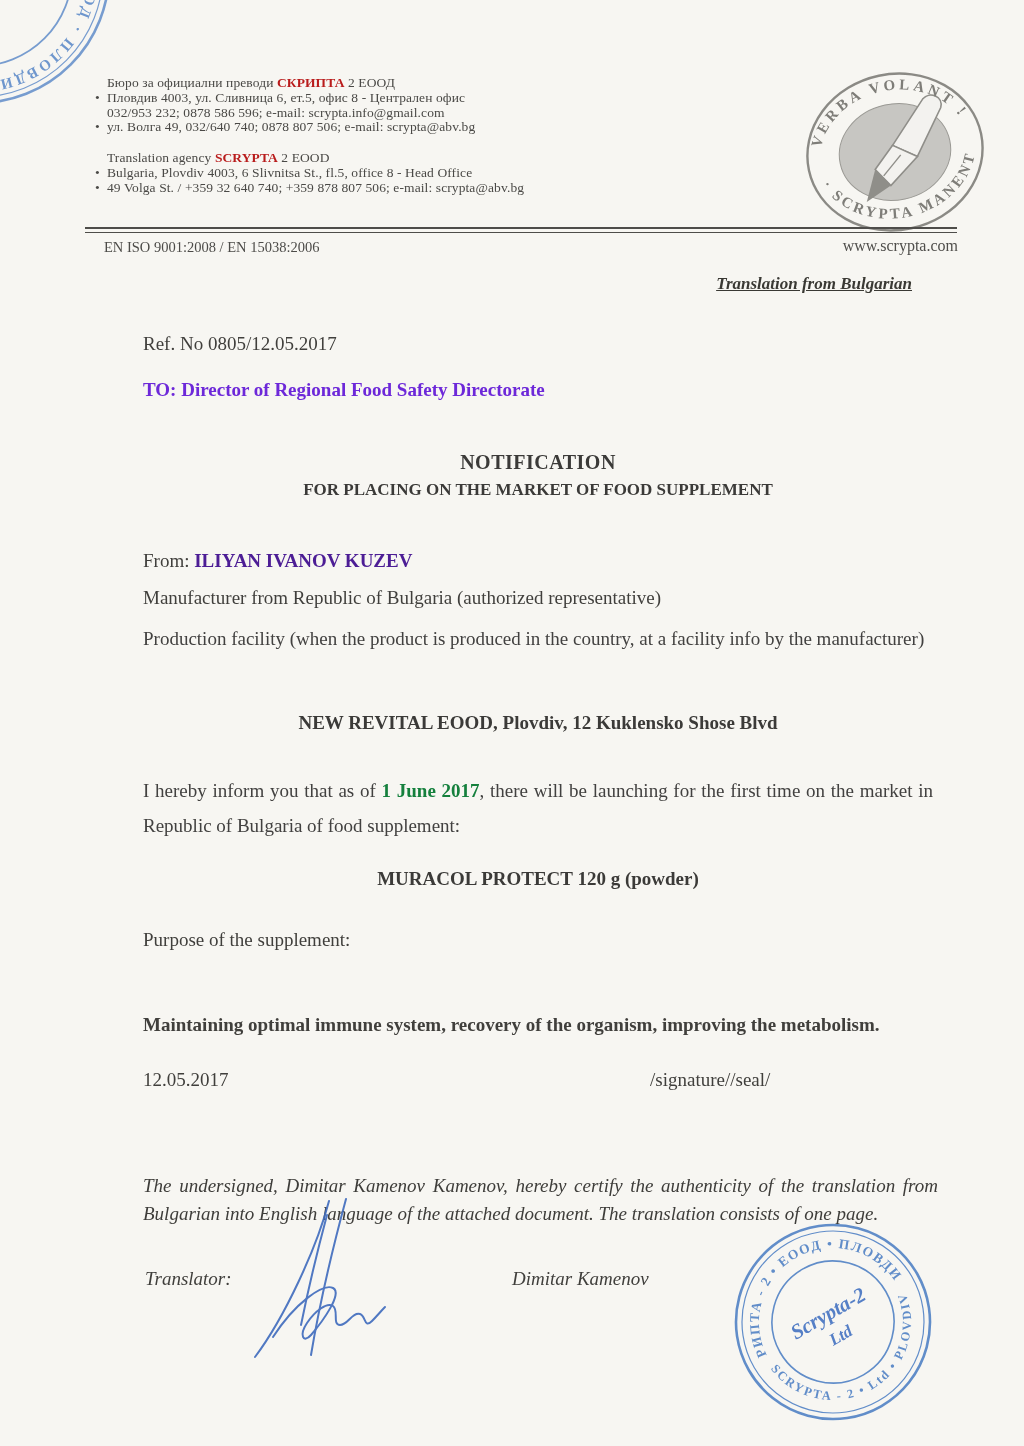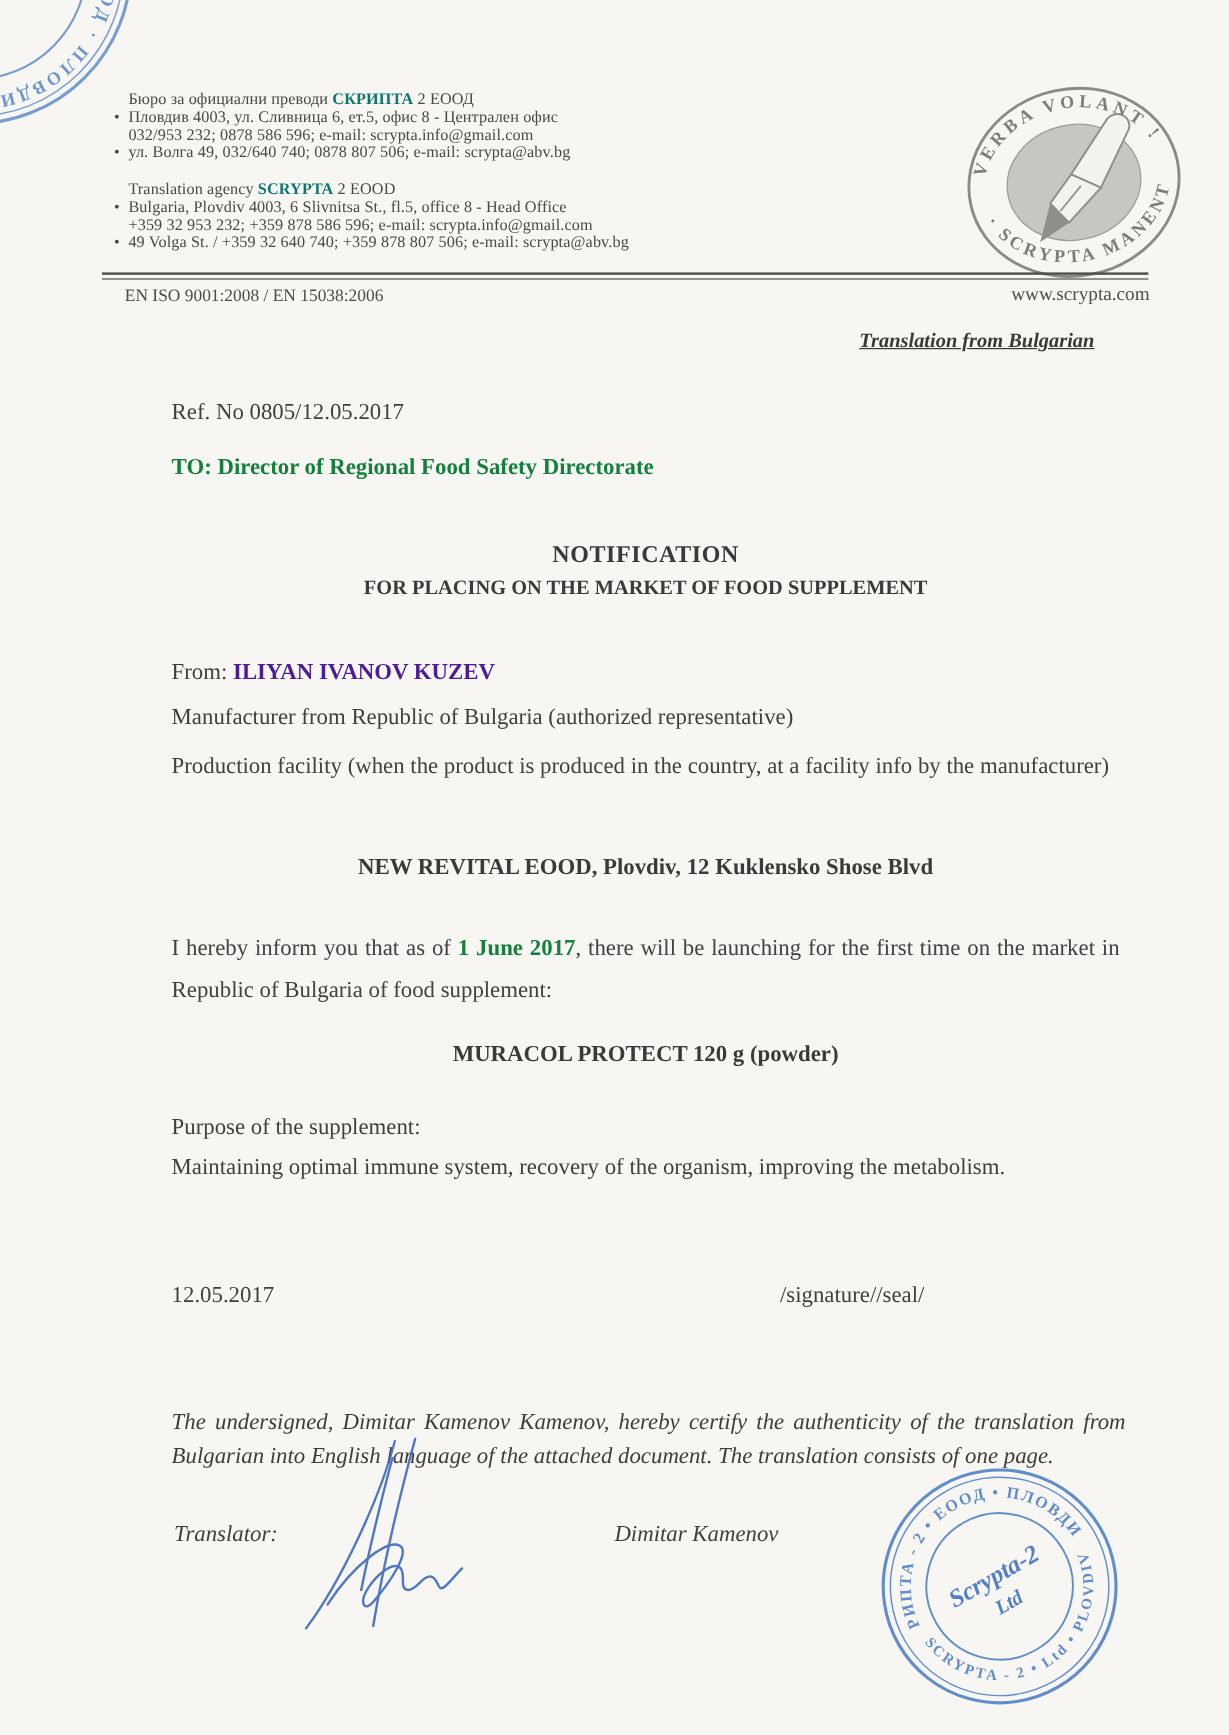--- a/index.html
+++ b/index.html
@@ -8,21 +8,21 @@
     background:#f7f6f2;
     font-family:"Liberation Serif","DejaVu Serif",serif;
     color:#403f3c;
   }
   .abs{position:absolute;}
   
   .hdr{font-size:13.5px;line-height:14.8px;color:#4a4946;letter-spacing:.1px;}
   .hdr .ln{white-space:nowrap;}
   .hdr .ind{padding-left:12px;}
   .hdr .bullet{display:inline-block;width:12px;}
-  .hdr b{color:#0f766e;}
+  .hdr b{color:#b91c1c;}
   .rule{border-top:2.5px solid #4e4d4a;border-bottom:1.5px solid #4e4d4a;height:3px;}
   .iso{font-size:14.5px;color:#4c4b48;}
   .site{font-size:16px;color:#4f4e4b;}
   
   .transnote{font-size:17px;font-weight:bold;font-style:italic;text-decoration:underline;color:#3a3934;}
   .bodytext{font-size:19px;color:#403f3c;}
   .para{width:790px;text-align:justify;line-height:35px;font-size:19px;color:#424140;}
   .centerline{width:790px;text-align:center;font-weight:bold;color:#3b3a38;}
   .ital{font-style:italic;}
   .certify{width:795px;font-style:italic;font-size:19px;line-height:27.5px;text-align:justify;color:#3e3d3a;}
@@ -46,21 +46,20 @@
 <div class="abs hdr" style="left:95px;top:76px;">
   <div class="ln ind"><span>Бюро за официални преводи </span><b>СКРИПТА</b><span> 2 ЕООД</span></div>
   <div class="ln"><span class="bullet">•</span><span>Пловдив 4003, ул. Сливница 6, ет.5, офис 8 - Централен офис</span></div>
   <div class="ln ind"><span>032/953 232; 0878 586 596; e-mail: scrypta.info@gmail.com</span></div>
   <div class="ln"><span class="bullet">•</span><span>ул. Волга 49, 032/640 740; 0878 807 506; e-mail: scrypta@abv.bg</span></div>
 </div>
 
 <div class="abs hdr" style="left:95px;top:151px;">
   <div class="ln ind"><span>Translation agency </span><b>SCRYPTA</b><span> 2 EOOD</span></div>
   <div class="ln"><span class="bullet">•</span><span>Bulgaria, Plovdiv 4003, 6 Slivnitsa St., fl.5, office 8 - Head Office</span></div>
-  <div class="ln ind"><span>+359 32 953 232; +359 878 586 596; e-mail: scrypta.info@gmail.com</span></div>
   <div class="ln"><span class="bullet">•</span><span>49 Volga St. / +359 32 640 740; +359 878 807 506; e-mail: scrypta@abv.bg</span></div>
 </div>
 
 <svg class="abs" style="left:795px;top:60px;" width="195" height="185" viewBox="0 0 195 185" aria-hidden="true">
   <g transform="rotate(-12 100 92)">
     <ellipse cx="100" cy="92" rx="88" ry="78" fill="none" stroke="#8b8a85" stroke-width="2.4"></ellipse>
     <ellipse cx="100" cy="92" rx="56" ry="48" fill="#c7c6c2" stroke="#9a9994" stroke-width="1"></ellipse>
 
     <path d="M 138 46 C 147 39 159 48 154 58 L 121 101 L 99 85 Z" fill="#f3f2ef" stroke="#8f8e89" stroke-width="1.6"></path>
     <path d="M 99 85 L 121 101 L 89 124 L 77 105 Z" fill="#f3f2ef" stroke="#8f8e89" stroke-width="1.6"></path>
@@ -78,39 +77,39 @@
 </svg>
 
 <div class="abs rule" style="left:85px;top:227px;width:872px;"></div>
 <div class="abs iso" style="left:104px;top:239px;">EN ISO 9001:2008 / EN 15038:2006</div>
 <div class="abs site" style="right:66px;top:237px;">www.scrypta.com</div>
 
 <div class="abs transnote" style="right:112px;top:274px;">Translation from Bulgarian</div>
 
 <div class="abs bodytext" style="left:143px;top:333px;">Ref. No 0805/12.05.2017</div>
 
-<div class="abs bodytext" style="left:143px;top:379px;font-weight:bold;color:#15803d;">TO: Director of Regional Food Safety Directorate</div>
+<div class="abs bodytext" style="left:143px;top:379px;font-weight:bold;color:#6d28d9;">TO: Director of Regional Food Safety Directorate</div>
 
 <div class="abs centerline" style="left:143px;top:451px;font-size:20px;letter-spacing:.5px;">NOTIFICATION</div>
 <div class="abs centerline" style="left:143px;top:480px;font-size:17px;">FOR PLACING ON THE MARKET OF FOOD SUPPLEMENT</div>
 
 <div class="abs bodytext" style="left:143px;top:550px;"><span>From: </span><b style="color:#4c1d95;">ILIYAN IVANOV KUZEV</b></div>
 
 <div class="abs bodytext" style="left:143px;top:587px;">Manufacturer from Republic of Bulgaria (authorized representative)</div>
 
 <div class="abs para" style="left:143px;top:621px;">Production facility (when the product is produced in the country, at a facility info by the manufacturer)</div>
 
 <div class="abs centerline" style="left:143px;top:712px;font-size:19px;">NEW REVITAL EOOD, Plovdiv, 12 Kuklensko Shose Blvd</div>
 
 <div class="abs para" style="left:143px;top:773px;"><span>I hereby inform you that as of </span><b style="color:#15803d;">1 June 2017</b><span>, there will be launching for the first time on the market in Republic of Bulgaria of food supplement:</span></div>
 
 <div class="abs centerline" style="left:143px;top:868px;font-size:19px;">MURACOL PROTECT 120 g (powder)</div>
 
 <div class="abs bodytext" style="left:143px;top:929px;">Purpose of the supplement:</div>
-<div class="abs bodytext" style="left:143px;top:962px;">Maintaining optimal immune system, recovery of the organism, improving the metabolism.</div>
+<div class="abs bodytext" style="left:143px;top:1014px;font-weight:bold;">Maintaining optimal immune system, recovery of the organism, improving the metabolism.</div>
 
 <div class="abs bodytext" style="left:143px;top:1069px;">12.05.2017</div>
 <div class="abs bodytext" style="left:650px;top:1069px;">/signature//seal/</div>
 
 <div class="abs certify" style="left:143px;top:1172px;">The undersigned, Dimitar Kamenov Kamenov, hereby certify the authenticity of the translation from Bulgarian into English language of the attached document. The translation consists of one page.</div>
 
 <div class="abs bodytext ital" style="left:145px;top:1268px;">Translator:</div>
 <div class="abs bodytext ital" style="left:512px;top:1268px;">Dimitar Kamenov</div>
 
 <svg class="abs" style="left:215px;top:1185px;" width="200" height="190" viewBox="0 0 200 190" aria-hidden="true">

